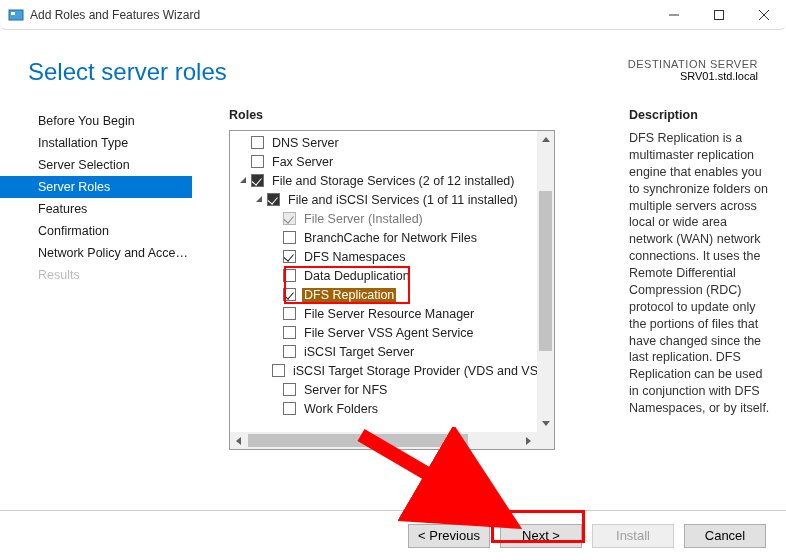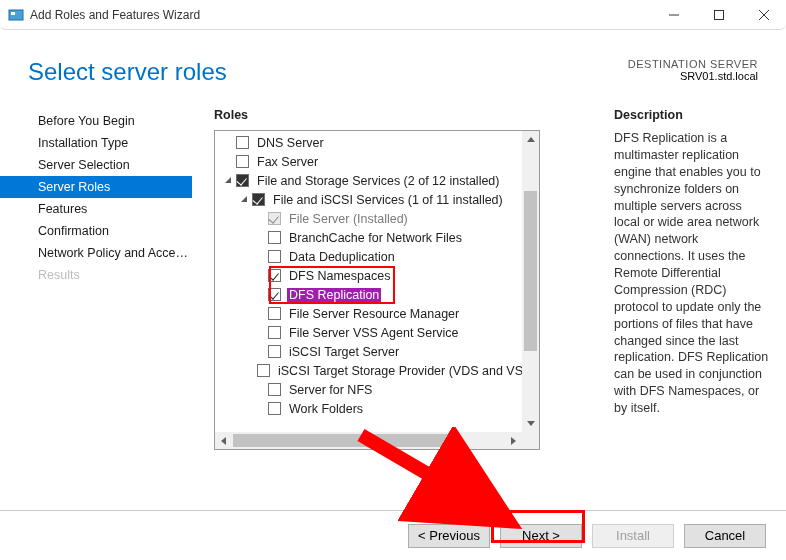--- a/index.html
+++ b/index.html
@@ -16,36 +16,36 @@
   .dest-label { letter-spacing: 0.5px; }
   .dest-value { color: #000; }
   .content { display: flex; padding: 0 0 0 0; height: calc(560px - 30px - 78px - 50px); }
   .sidenav { width: 192px; padding-top: 6px; }
   .nav-item { padding: 4px 0 4px 38px; font-size: 12.5px; color: #1a1a1a; cursor: pointer; white-space: nowrap; overflow: hidden; text-overflow: ellipsis; }
   .nav-item.active { background: #0078d7; color: #fff; }
   .nav-item.disabled { color: #bcbcbc; cursor: default; }
   .main { flex: 1; padding: 4px 16px 0 22px; }
   .instruction { font-size: 12.5px; color: #333; margin-bottom: 22px; }
   .cols { display: flex; gap: 30px; }
-  .roles-col { width: 370px; }
+  .roles-col { width: 370px; margin-left: 15px; }
   .desc-col { flex: 1; }
   .col-heading { font-weight: 600; font-size: 12.5px; margin-bottom: 8px; color: #222; }
   .roles-box { border: 1px solid #999; width: 326px; height: 320px; position: relative; overflow: hidden; background: #fff; }
   .roles-inner { position: absolute; left: 0; top: 0; right: 17px; bottom: 17px; overflow: hidden; padding-top: 2px; }
   .tree-row { display: flex; align-items: center; height: 19px; white-space: nowrap; position: relative; }
   .exp { width: 11px; height: 11px; margin-right: 2px; display: inline-flex; align-items: center; justify-content: center; }
   .exp svg { display: block; }
   .chk { width: 13px; height: 13px; border: 1px solid #707070; margin-right: 6px; display: inline-flex; align-items: center; justify-content: center; background: #fff; flex-shrink: 0; }
   .chk.checked::after { content: ""; display: block; width: 8px; height: 5px; border-left: 1.5px solid #222; border-bottom: 1.5px solid #222; transform: rotate(-50deg) translate(0,-1px); }
   .chk.filled { background: #333; }
   .chk.filled::after { border-color: #fff; }
   .chk.dim { background: #eaeaea; border-color: #b5b5b5; }
   .chk.dim.checked::after { border-color: #8a8a8a; }
   .lbl { font-size: 12.5px; color: #222; padding: 0 2px; }
-  .lbl.selected { background: #a21caf; color: #fff; }
+  .lbl.selected { background: #a16207; color: #fff; }
   .lbl.dim { color: #7a7a7a; }
   .ind0 { padding-left: 8px; }
   .ind1 { padding-left: 24px; }
   .ind2 { padding-left: 40px; }
   .highlight-box { position: absolute; border: 2.5px solid #ff0000; pointer-events: none; z-index: 50; }
   .hl-dfs { left: 54px; top: 135px; width: 126px; height: 38px; }
   .hl-next { position: absolute; border: 3px solid #ff0000; left: 491px; top: 510px; width: 94px; height: 33px; pointer-events: none; z-index: 60; }
   .vscroll { position: absolute; right: 0; top: 0; bottom: 17px; width: 17px; background: #f0f0f0; }
   .vthumb { position: absolute; left: 2px; right: 2px; top: 60px; height: 160px; background: #c2c2c2; }
   .varrow { position: absolute; left: 0; width: 17px; height: 17px; display: flex; align-items: center; justify-content: center; }
@@ -150,27 +150,27 @@
                 <span class="chk checked dim"></span>
                 <span class="lbl dim">File Server (Installed)</span>
               </div>
               <div class="tree-row ind2">
                 <span class="exp"></span>
                 <span class="chk"></span>
                 <span class="lbl">BranchCache for Network Files</span>
               </div>
               <div class="tree-row ind2">
                 <span class="exp"></span>
-                <span class="chk"></span>
-                <span class="lbl">Data Deduplication</span>
-              </div>
-              <div class="tree-row ind2">
-                <span class="exp"></span>
                 <span class="chk checked"></span>
                 <span class="lbl">DFS Namespaces</span>
+              </div>
+              <div class="tree-row ind2">
+                <span class="exp"></span>
+                <span class="chk"></span>
+                <span class="lbl">Data Deduplication</span>
               </div>
               <div class="tree-row ind2">
                 <span class="exp"></span>
                 <span class="chk checked"></span>
                 <span class="lbl selected">DFS Replication</span>
               </div>
               <div class="tree-row ind2">
                 <span class="exp"></span>
                 <span class="chk"></span>
                 <span class="lbl">File Server Resource Manager</span>

